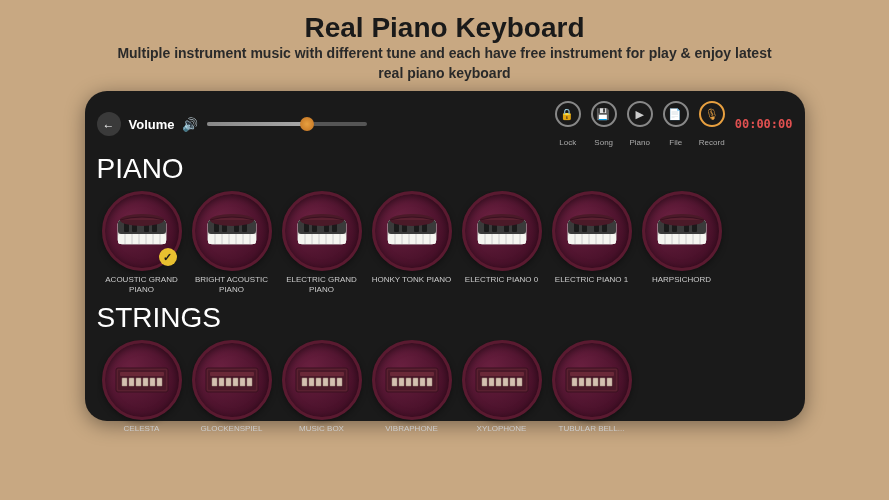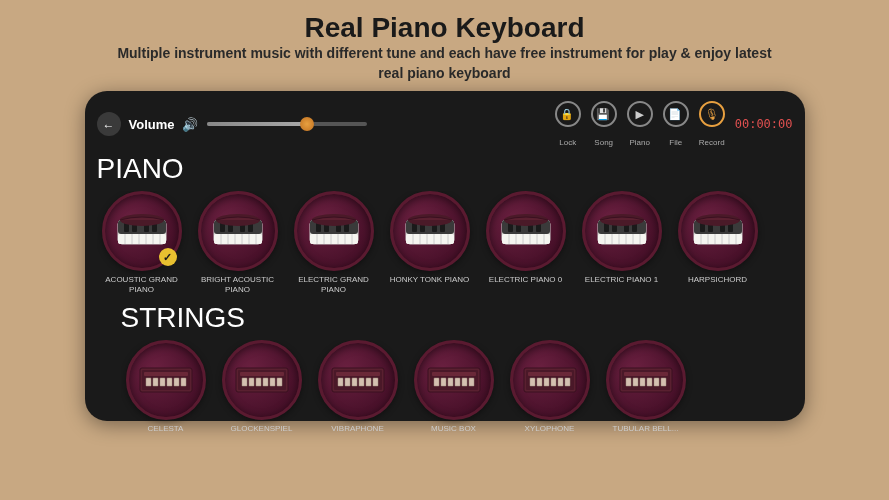--- a/index.html
+++ b/index.html
@@ -138,33 +138,32 @@
     .control-btn span {
       color: #aaa;
       font-size: 8px;
       margin-top: 11px;
     }
 
     .timer {
       color: #e05050;
       font-size: 12px;
       font-family: monospace;
-      font-weight: normal;
+      font-weight: bold;
     }
 
     .section-title {
       color: #fff;
       font-size: 28px;
       font-weight: normal;
       margin-bottom: 6px;
     }
 
     .instruments-grid {
       display: flex;
-      gap: 6px;
       flex-wrap: nowrap;
       overflow: hidden;
     }
 
     .instrument-item {
       display: flex;
       flex-direction: column;
       align-items: center;
       cursor: pointer;
       min-width: 90px;
@@ -434,21 +433,21 @@
               <ellipse cx="26" cy="8" rx="22" ry="6" fill="#4a1a28"></ellipse>
               <path d="M4 8 Q26 2 48 8" fill="#5a2030" stroke="#3a1020" stroke-width="1"></path>
             </svg>
           </div>
           <span class="instrument-label">HARPSICHORD</span>
         </div>
 
       </div>
     </div>
 
-    <div style="margin-top:8px;margin-left:24px;">
+    <div style="margin-top:8px;">
       <div class="section-title">STRINGS</div>
       <div class="instruments-grid">
 
         <div class="instrument-item">
           <div class="instrument-circle">
             <svg class="strings-svg" viewBox="0 0 56 32" fill="none">
               <rect x="2" y="4" width="52" height="24" rx="2" fill="#5a2030" stroke="#3a1020" stroke-width="1"></rect>
               <rect x="4" y="6" width="48" height="20" rx="1" fill="#4a1828"></rect>
               <rect x="6" y="8" width="44" height="4" rx="1" fill="#6a2838"></rect>
               <rect x="8" y="14" width="5" height="8" rx="0.5" fill="#d4c0b0" stroke="#a09080" stroke-width="0.5"></rect>
@@ -486,38 +485,38 @@
               <rect x="4" y="6" width="48" height="20" rx="1" fill="#4a1828"></rect>
               <rect x="6" y="8" width="44" height="4" rx="1" fill="#6a2838"></rect>
               <rect x="8" y="14" width="5" height="8" rx="0.5" fill="#d4c0b0" stroke="#a09080" stroke-width="0.5"></rect>
               <rect x="15" y="14" width="5" height="8" rx="0.5" fill="#d4c0b0" stroke="#a09080" stroke-width="0.5"></rect>
               <rect x="22" y="14" width="5" height="8" rx="0.5" fill="#d4c0b0" stroke="#a09080" stroke-width="0.5"></rect>
               <rect x="29" y="14" width="5" height="8" rx="0.5" fill="#d4c0b0" stroke="#a09080" stroke-width="0.5"></rect>
               <rect x="36" y="14" width="5" height="8" rx="0.5" fill="#d4c0b0" stroke="#a09080" stroke-width="0.5"></rect>
               <rect x="43" y="14" width="5" height="8" rx="0.5" fill="#d4c0b0" stroke="#a09080" stroke-width="0.5"></rect>
             </svg>
           </div>
-          <span class="instrument-label">VIBRAPHONE</span>
+          <span class="instrument-label">MUSIC BOX</span>
         </div>
 
         <div class="instrument-item">
           <div class="instrument-circle">
             <svg class="strings-svg" viewBox="0 0 56 32" fill="none">
               <rect x="2" y="4" width="52" height="24" rx="2" fill="#5a2030" stroke="#3a1020" stroke-width="1"></rect>
               <rect x="4" y="6" width="48" height="20" rx="1" fill="#4a1828"></rect>
               <rect x="6" y="8" width="44" height="4" rx="1" fill="#6a2838"></rect>
               <rect x="8" y="14" width="5" height="8" rx="0.5" fill="#d4c0b0" stroke="#a09080" stroke-width="0.5"></rect>
               <rect x="15" y="14" width="5" height="8" rx="0.5" fill="#d4c0b0" stroke="#a09080" stroke-width="0.5"></rect>
               <rect x="22" y="14" width="5" height="8" rx="0.5" fill="#d4c0b0" stroke="#a09080" stroke-width="0.5"></rect>
               <rect x="29" y="14" width="5" height="8" rx="0.5" fill="#d4c0b0" stroke="#a09080" stroke-width="0.5"></rect>
               <rect x="36" y="14" width="5" height="8" rx="0.5" fill="#d4c0b0" stroke="#a09080" stroke-width="0.5"></rect>
               <rect x="43" y="14" width="5" height="8" rx="0.5" fill="#d4c0b0" stroke="#a09080" stroke-width="0.5"></rect>
             </svg>
           </div>
-          <span class="instrument-label">MUSIC BOX</span>
+          <span class="instrument-label">VIBRAPHONE</span>
         </div>
 
 
         <div class="instrument-item">
           <div class="instrument-circle">
             <svg class="strings-svg" viewBox="0 0 56 32" fill="none">
               <rect x="2" y="4" width="52" height="24" rx="2" fill="#5a2030" stroke="#3a1020" stroke-width="1"></rect>
               <rect x="4" y="6" width="48" height="20" rx="1" fill="#4a1828"></rect>
               <rect x="6" y="8" width="44" height="4" rx="1" fill="#6a2838"></rect>
               <rect x="8" y="14" width="5" height="8" rx="0.5" fill="#d4c0b0" stroke="#a09080" stroke-width="0.5"></rect>

